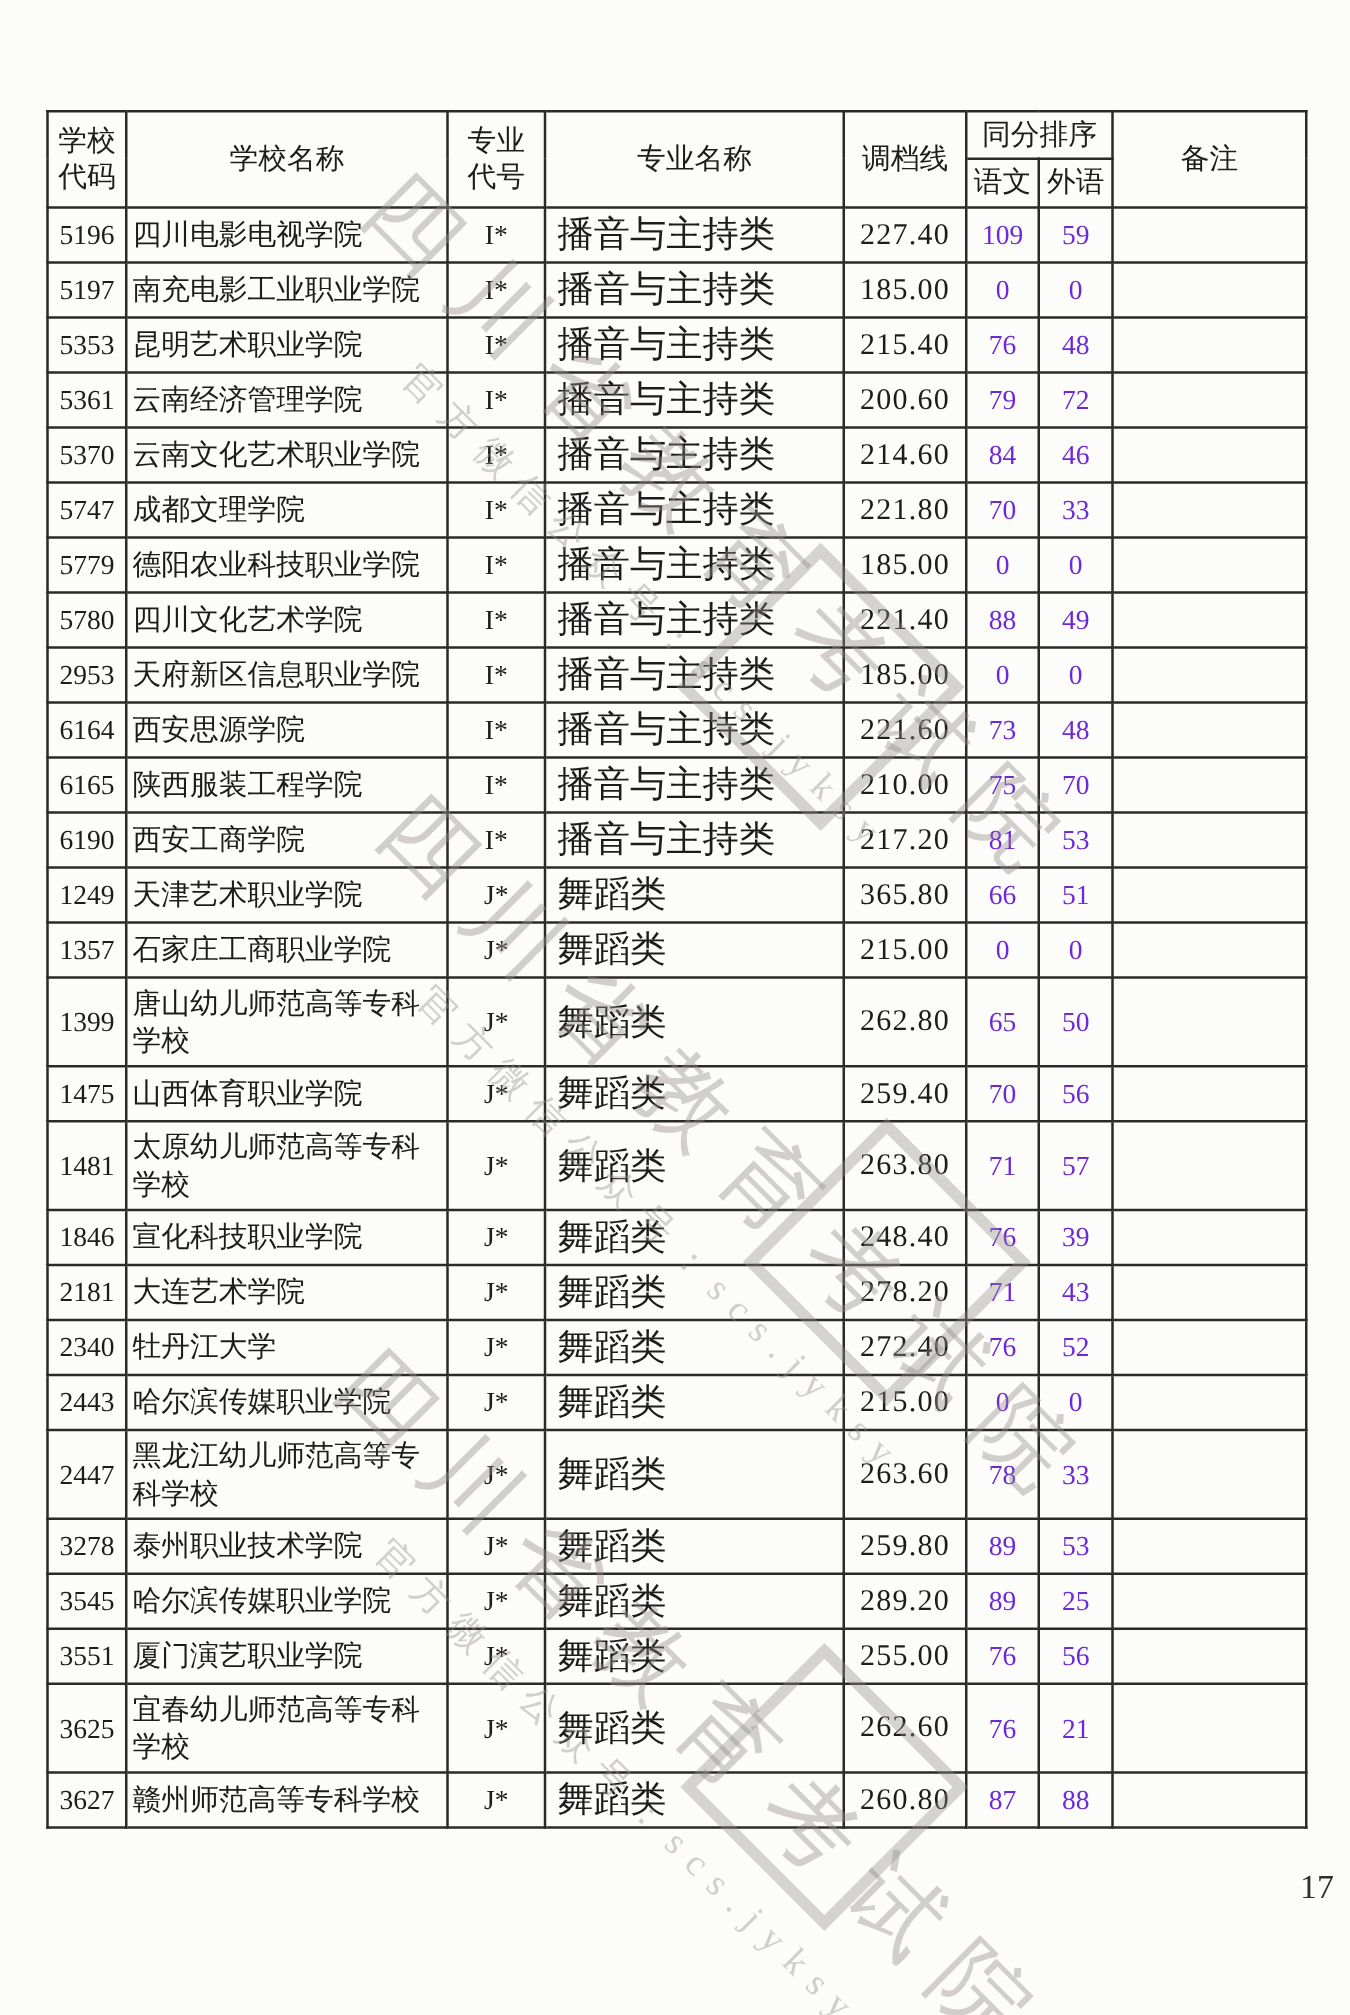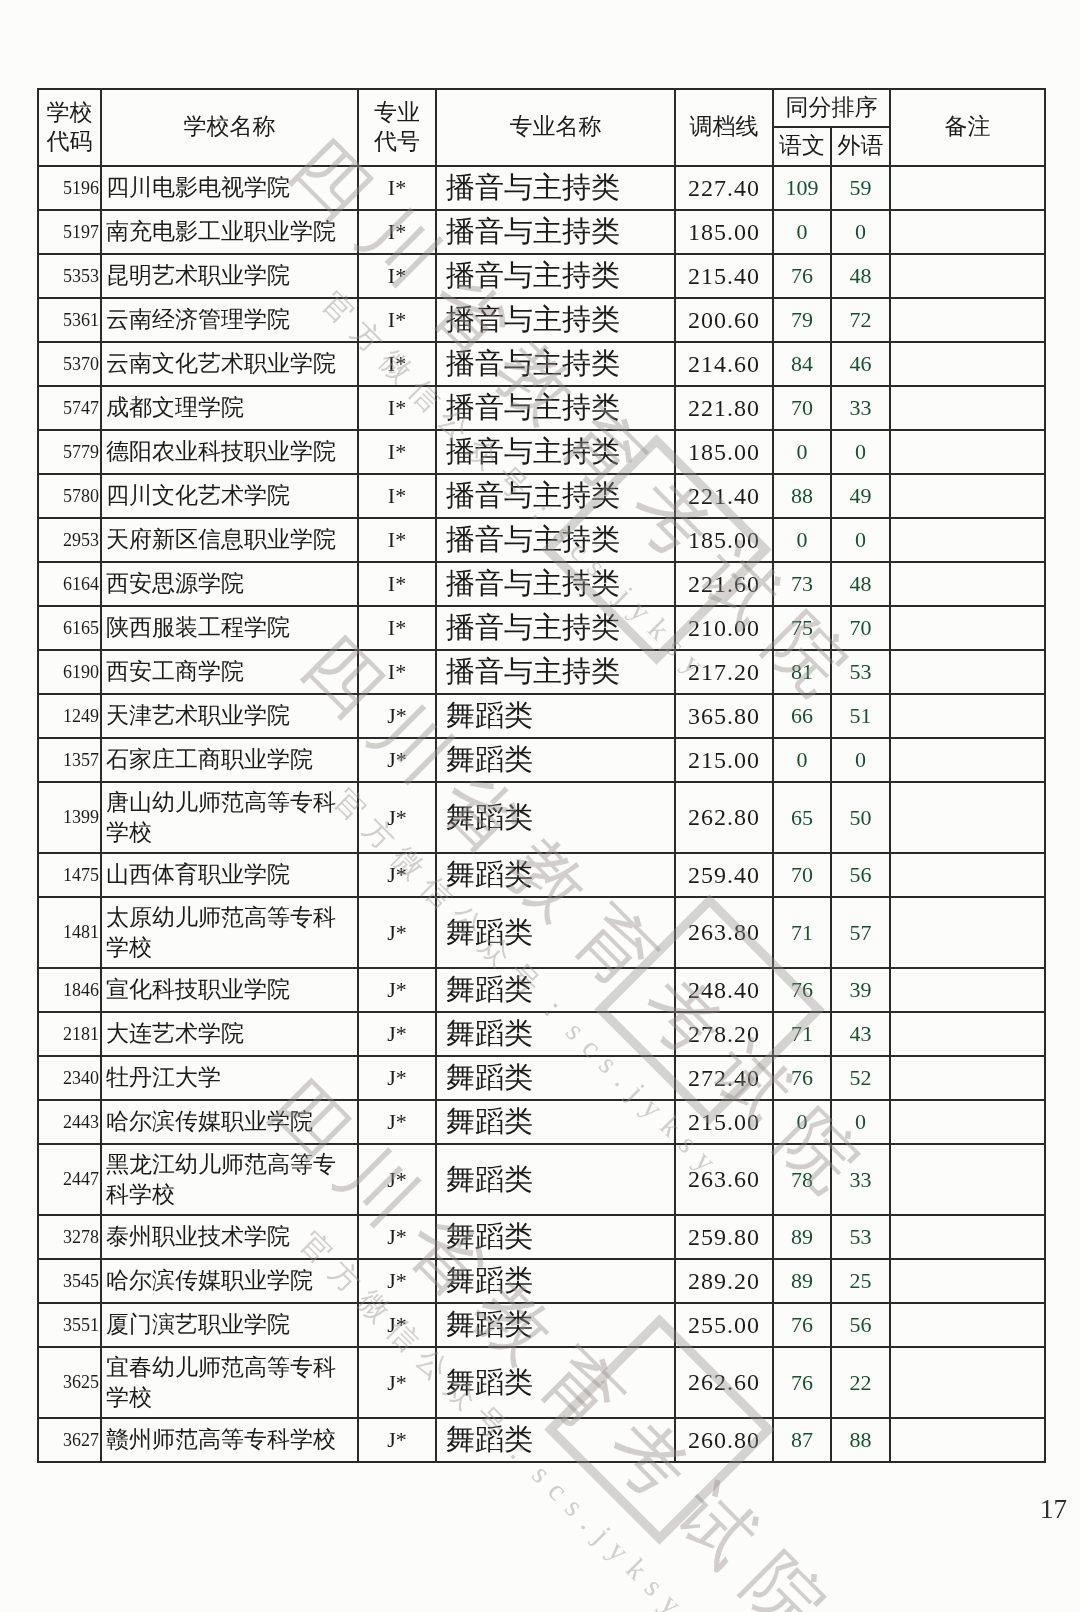--- a/index.html
+++ b/index.html
@@ -29,26 +29,26 @@
     text-align:center;
     word-break:break-all;
     line-height:1.25;
   }
   tr.h1 { height:38px;font-family:Liberation Serif, serif; }
   tr.h2 { height:39px; }
   th.th-code   { padding:0 6px; }
   th.th-mcode  { padding:0 13px; }
   tbody tr { height:44px; }
   tbody tr.tall { height:71px; }
-  td.c-code  { text-align:right; font-size:18px;margin-top:24px; }
+  td.c-code  { text-align:center; font-size:22px;margin-top:24px; }
   td.c-name  { text-align:left; padding:2px 2px 2px 4px; font-size:23px; line-height:1.28; word-break:break-all;margin-left:30px; }
   td.c-mcode { text-align:center; font-size:22px; }
   td.c-mname { text-align:left; padding-left:9px; font-size:29px; }
   td.c-line  { text-align:center; font-size:24px; letter-spacing:1px; }
-  td.c-chn, td.c-for { text-align:center; font-size:22px; color:#14532d; }
+  td.c-chn, td.c-for { text-align:center; font-size:22px; color:#6d28d9; }
   td.c-rem   { }
   
   .wm {
     position:absolute;
     transform:rotate(45deg);
     transform-origin:0 0;
     color:rgba(150,144,136,0.42);
     pointer-events:none;
     white-space:nowrap;
     z-index:3;
@@ -357,21 +357,21 @@
       <td class="c-for">56</td>
       <td class="c-rem"></td>
     </tr>
         <tr class="tall">
       <td class="c-code">3625</td>
       <td class="c-name">宜春幼儿师范高等专科学校</td>
       <td class="c-mcode">J*</td>
       <td class="c-mname">舞蹈类</td>
       <td class="c-line">262.60</td>
       <td class="c-chn">76</td>
-      <td class="c-for">22</td>
+      <td class="c-for">21</td>
       <td class="c-rem"></td>
     </tr>
         <tr>
       <td class="c-code">3627</td>
       <td class="c-name">赣州师范高等专科学校</td>
       <td class="c-mcode">J*</td>
       <td class="c-mname">舞蹈类</td>
       <td class="c-line">260.80</td>
       <td class="c-chn">87</td>
       <td class="c-for">88</td>

